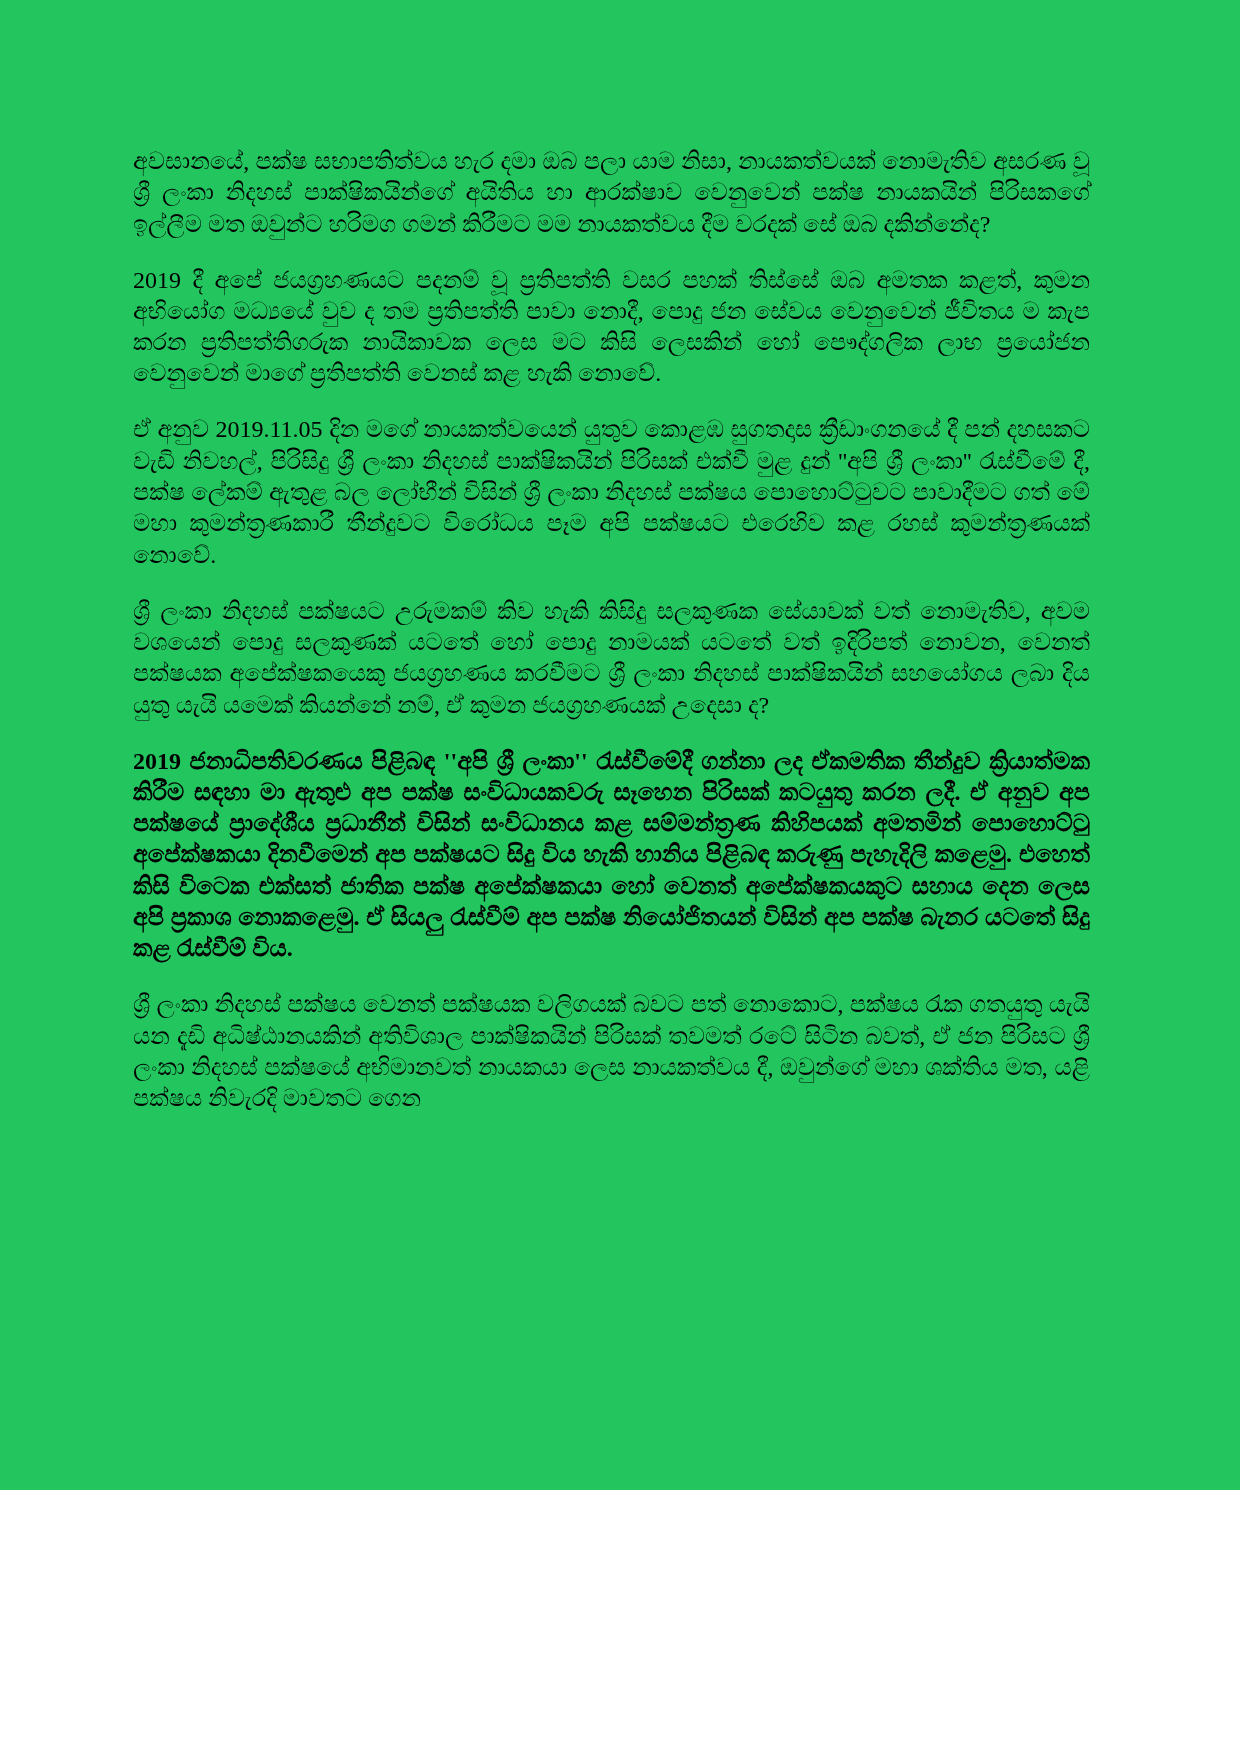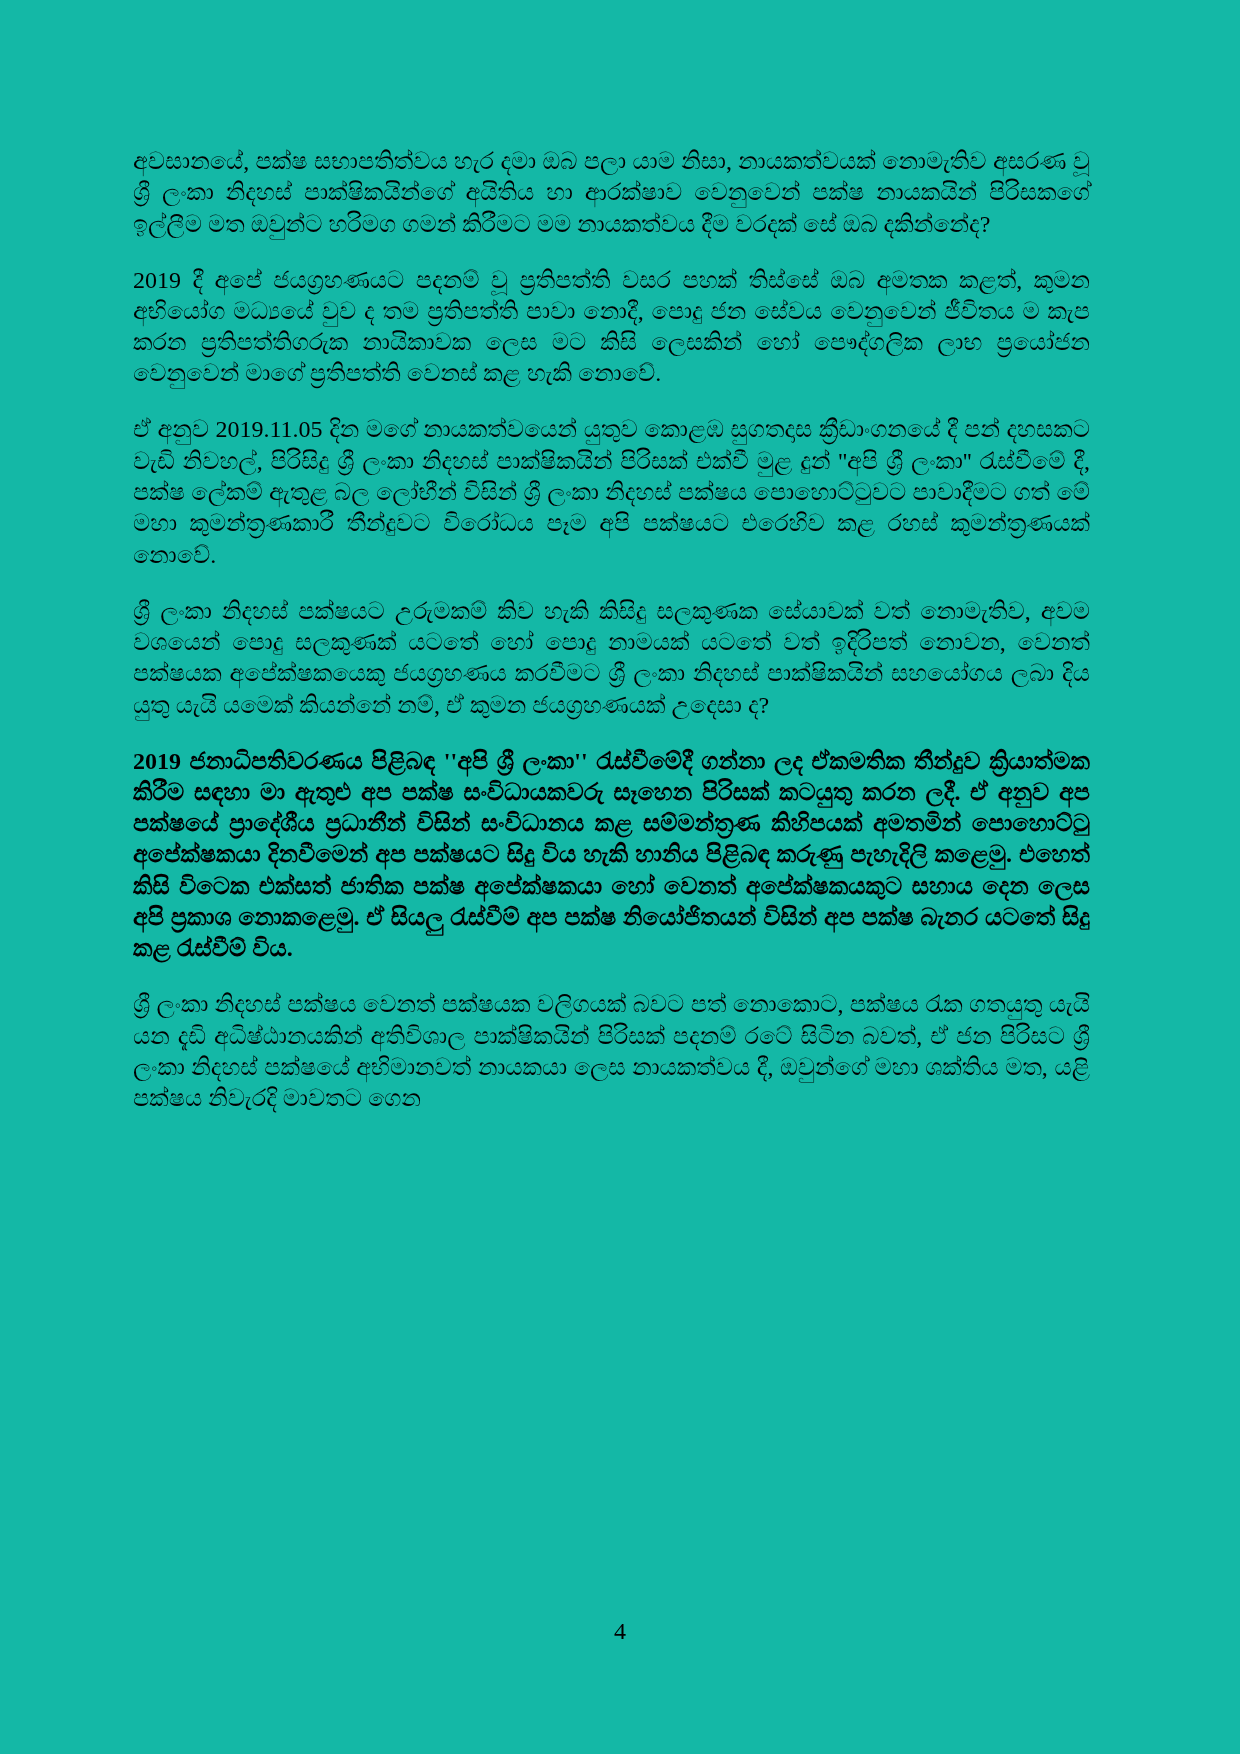--- a/index.html
+++ b/index.html
@@ -3,22 +3,22 @@
 <meta charset="utf-8">
 <style>
   html, body {
     margin: 0;
     padding: 0;
     background: #ffffff;
   }
   .page {
     position: relative;
     width: 1240px;
-    height: 1754px;
-    background: #14b8a6;
+    height: 1490px;
+    background: #22c55e;
     color: #000000;
     font-family: "Liberation Serif", "DejaVu Serif", serif;
     overflow: hidden;
   }
   .content {
     position: absolute;
     left: 133px;
     top: 146px;
     width: 957px;
   }
@@ -47,16 +47,16 @@
 </head>
 <body>
 
 <div class="page">
   <div class="content">
     <p class="para">අවසානයේ, පක්ෂ සභාපතිත්වය හැර දමා ඔබ පලා යාම නිසා, නායකත්වයක් නොමැතිව අසරණ වූ ශ්‍රී ලංකා නිදහස් පාක්ෂිකයින්ගේ අයිතිය හා ආරක්ෂාව වෙනුවෙන් පක්ෂ නායකයින් පිරිසකගේ ඉල්ලීම මත ඔවුන්ට හරිමග ගමන් කිරීමට මම නායකත්වය දීම වරදක් සේ ඔබ දකින්නේද?</p>
     <p class="para">2019 දී අපේ ජයග්‍රහණයට පදනම් වූ ප්‍රතිපත්ති වසර පහක් තිස්සේ ඔබ අමතක කළත්, කුමන අභියෝග මධ්‍යයේ වුව ද තම ප්‍රතිපත්ති පාවා නොදී, පොදු ජන සේවය වෙනුවෙන් ජීවිතය ම කැප කරන ප්‍රතිපත්තිගරුක නායිකාවක ලෙස මට කිසි ලෙසකින් හෝ පෞද්ගලික ලාභ ප්‍රයෝජන වෙනුවෙන් මාගේ ප්‍රතිපත්ති වෙනස් කළ හැකි නොවේ.</p>
     <p class="para">ඒ අනුව 2019.11.05 දින මගේ නායකත්වයෙන් යුතුව කොළඹ සුගතදාස ක්‍රීඩාංගනයේ දී පන් දහසකට වැඩි නිවහල්, පිරිසිදු ශ්‍රී ලංකා නිදහස් පාක්ෂිකයින් පිරිසක් එක්වී මුළ දුන් ''අපි ශ්‍රී ලංකා'' රැස්වීමේ දී, පක්ෂ ලේකම් ඇතුළ බල ලෝභීන් විසින් ශ්‍රී ලංකා නිදහස් පක්ෂය පොහොට්ටුවට පාවාදීමට ගත් මේ මහා කුමන්ත්‍රණකාරී තීන්දුවට විරෝධය පෑම අපි පක්ෂයට එරෙහිව කළ රහස් කුමන්ත්‍රණයක් නොවේ.</p>
     <p class="para">ශ්‍රී ලංකා නිදහස් පක්ෂයට උරුමකම් කිව හැකි කිසිදු සලකුණක සේයාවක් වත් නොමැතිව, අවම වශයෙන් පොදු සලකුණක් යටතේ හෝ පොදු නාමයක් යටතේ වත් ඉදිරිපත් නොවන, වෙනත් පක්ෂයක අපේක්ෂකයෙකු ජයග්‍රහණය කරවීමට ශ්‍රී ලංකා නිදහස් පාක්ෂිකයින් සහයෝගය ලබා දිය යුතු යැයි යමෙක් කියන්නේ නම්, ඒ කුමන ජයග්‍රහණයක් උදෙසා ද?</p>
     <p class="para bold">2019 ජනාධිපතිවරණය පිළිබඳ ''අපි ශ්‍රී ලංකා'' රැස්වීමේදී ගන්නා ලද ඒකමතික තීන්දුව ක්‍රියාත්මක කිරීම සඳහා මා ඇතුළු අප පක්ෂ සංවිධායකවරු සෑහෙන පිරිසක් කටයුතු කරන ලදී. ඒ අනුව අප පක්ෂයේ ප්‍රාදේශීය ප්‍රධානීන් විසින් සංවිධානය කළ සම්මන්ත්‍රණ කිහිපයක් අමතමින් පොහොට්ටු අපේක්ෂකයා දිනවීමෙන් අප පක්ෂයට සිදු විය හැකි හානිය පිළිබඳ කරුණු පැහැදිලි කළෙමු. එහෙත් කිසි විටෙක එක්සත් ජාතික පක්ෂ අපේක්ෂකයා හෝ වෙනත් අපේක්ෂකයකුට සහාය දෙන ලෙස අපි ප්‍රකාශ නොකළෙමු. ඒ සියලු රැස්වීම් අප පක්ෂ නියෝජිතයන් විසින් අප පක්ෂ බැනර යටතේ සිදු කළ රැස්වීම් විය.</p>
-    <p class="para">ශ්‍රී ලංකා නිදහස් පක්ෂය වෙනත් පක්ෂයක වලිගයක් බවට පත් නොකොට, පක්ෂය රැක ගතයුතු යැයි යන දැඩි අධිෂ්ඨානයකින් අතිවිශාල පාක්ෂිකයින් පිරිසක් පදනම් රටේ සිටින බවත්, ඒ ජන පිරිසට ශ්‍රී ලංකා නිදහස් පක්ෂයේ අභිමානවත් නායකයා ලෙස නායකත්වය දී, ඔවුන්ගේ මහා ශක්තිය මත, යළි පක්ෂය නිවැරදි මාවතට ගෙන</p>
+    <p class="para">ශ්‍රී ලංකා නිදහස් පක්ෂය වෙනත් පක්ෂයක වලිගයක් බවට පත් නොකොට, පක්ෂය රැක ගතයුතු යැයි යන දැඩි අධිෂ්ඨානයකින් අතිවිශාල පාක්ෂිකයින් පිරිසක් තවමත් රටේ සිටින බවත්, ඒ ජන පිරිසට ශ්‍රී ලංකා නිදහස් පක්ෂයේ අභිමානවත් නායකයා ලෙස නායකත්වය දී, ඔවුන්ගේ මහා ශක්තිය මත, යළි පක්ෂය නිවැරදි මාවතට ගෙන</p>
   </div>
   <div class="footer">4</div>
 </div>
 
 </body></html>

